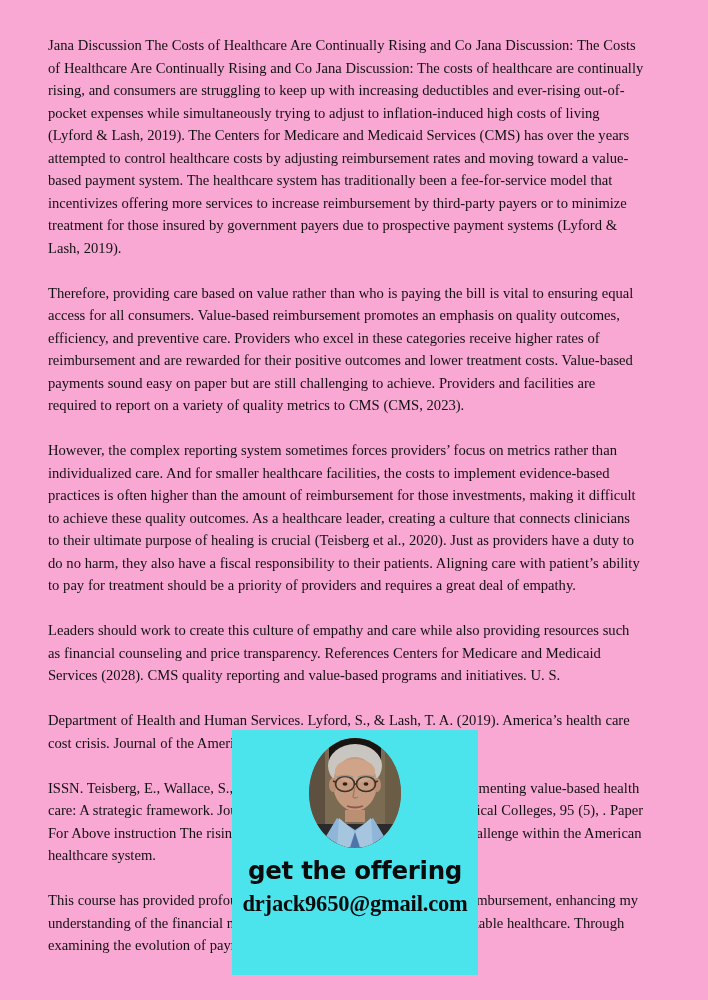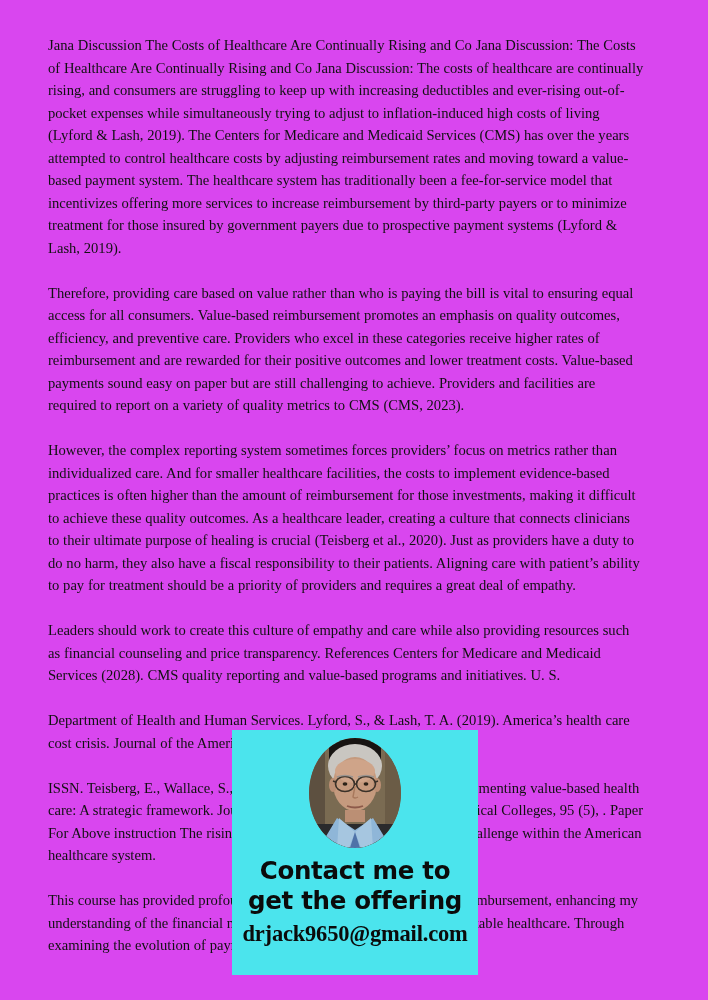--- a/index.html
+++ b/index.html
@@ -4,21 +4,21 @@
 <style>
   html, body {
     margin: 0;
     padding: 0;
     background: #ffffff;
   }
   #page {
     position: relative;
     width: 708px;
     height: 1000px;
-    background: #d946ef;
+    background: #f9a8d4;
     overflow: hidden;
     font-family: "Liberation Serif", "DejaVu Serif", serif;
   }
   #doc-body {
     position: absolute;
     left: 48px;
     top: 34px;
     width: 596px;
   }
   .para {
@@ -140,21 +140,20 @@
           <path d="M10 110 L28 80 L46 92 L64 80 L82 110 Z" fill="#8fb6d8"></path>
           <path d="M30 80 L46 94 L40 110 L28 110 Z" fill="#a6c6e0"></path>
           <path d="M62 80 L46 94 L52 110 L64 110 Z" fill="#a6c6e0"></path>
 
           <path d="M46 94 L41 110 L51 110 Z" fill="#4f72a8"></path>
         </g>
       </svg>
     </div>
 
     <div class="overlay-headline">
-      <div>Contact me to</div>
       <div>get the offering</div>
     </div>
 
     <div class="overlay-email">drjack9650@gmail.com</div>
 
   </div>
 
 </div>
 
 </body></html>

